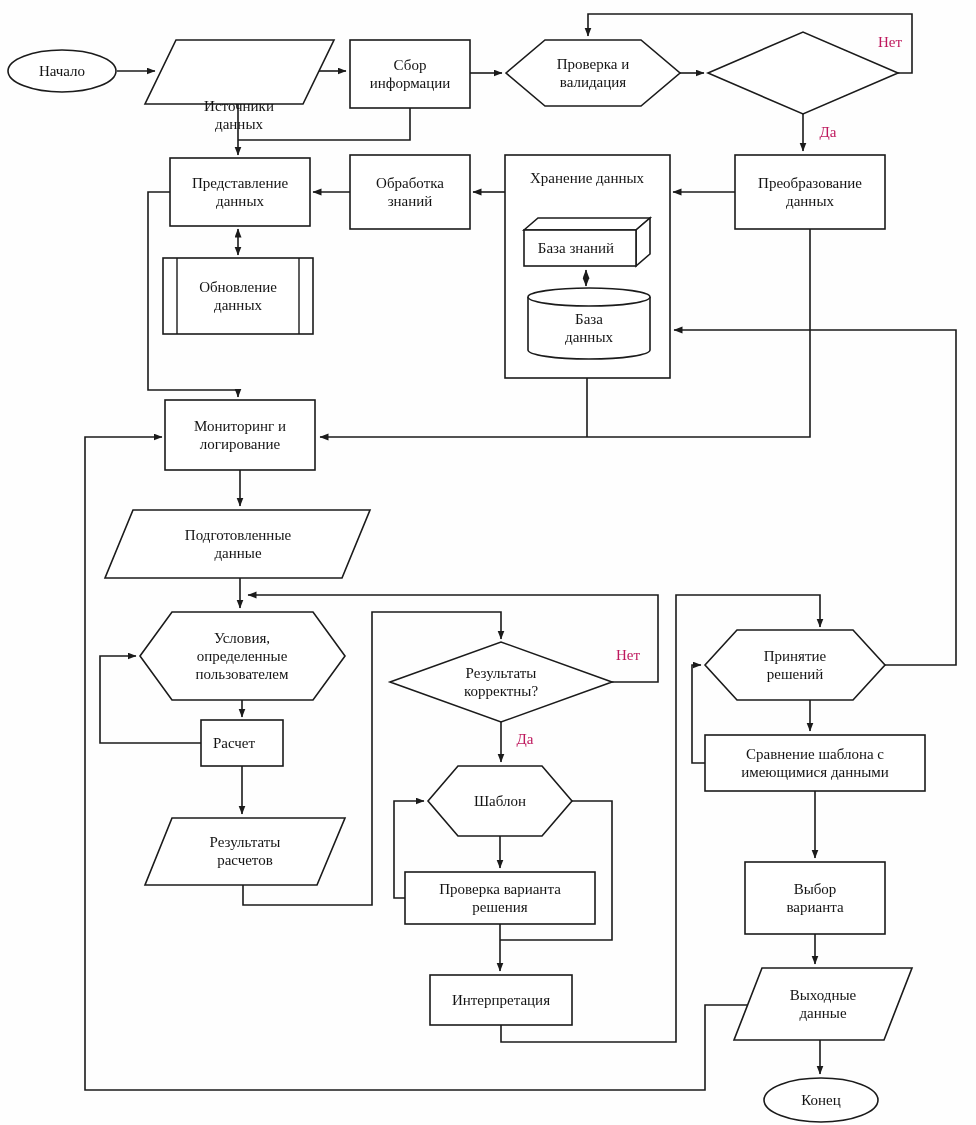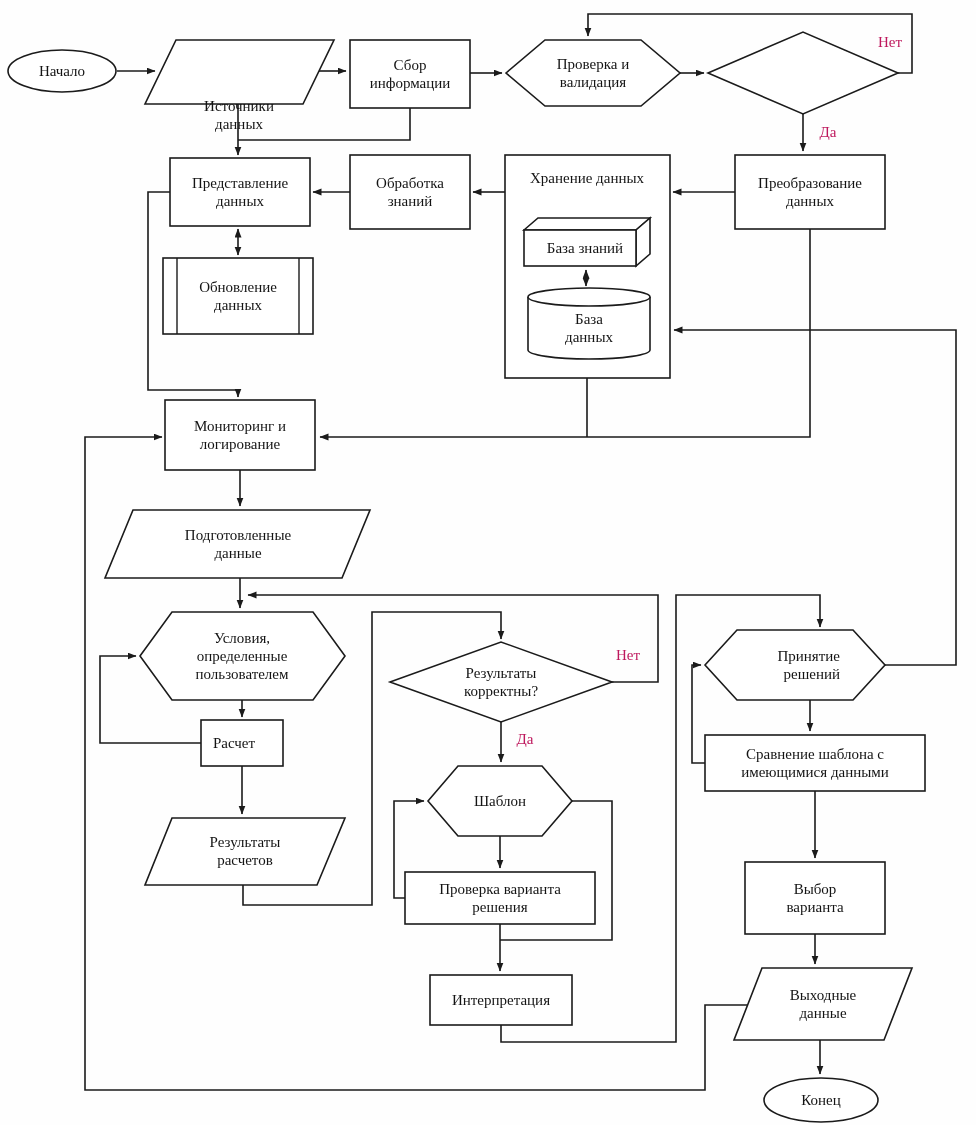--- a/index.html
+++ b/index.html
@@ -110,35 +110,35 @@
       <ellipse class="shape" cx="821" cy="1100" rx="57" ry="22"></ellipse>
     </g>
   </svg>
 
   <div class="lbl" style="left:12px;top:51px;width:100px;height:40px;">Начало</div>
   <div class="lbl" style="left:194px;top:42px;width:90px;height:60px;margin-top:43px;">Источники данных</div>
   <div class="lbl" style="left:362px;top:44px;width:96px;height:60px;">Сбор информации</div>
   <div class="lbl" style="left:543px;top:43px;width:100px;height:60px;">Проверка и валидация</div>
   <div class="lbl" style="left:745px;top:162px;width:130px;height:60px;">Преобразование данных</div>
   <div class="lbl" style="left:512px;top:163px;width:150px;height:30px;">Хранение данных</div>
-  <div class="lbl" style="left:525px;top:233px;width:102px;height:30px;margin-left:9px;">База знаний</div>
+  <div class="lbl" style="left:525px;top:233px;width:102px;height:30px;">База знаний</div>
   <div class="lbl" style="left:554px;top:301px;width:70px;height:54px;">База данных</div>
   <div class="lbl" style="left:362px;top:162px;width:96px;height:60px;">Обработка знаний</div>
   <div class="lbl" style="left:180px;top:162px;width:120px;height:60px;">Представление данных</div>
   <div class="lbl" style="left:188px;top:269px;width:100px;height:54px;">Обновление данных</div>
   <div class="lbl" style="left:180px;top:408px;width:120px;height:54px;">Мониторинг и логирование</div>
   <div class="lbl" style="left:173px;top:517px;width:130px;height:54px;">Подготовленные данные</div>
   <div class="lbl" style="left:182px;top:618px;width:120px;height:76px;">Условия, определенные пользователем</div>
   <div class="lbl" style="left:202px;top:728px;width:64px;height:30px;">Расчет</div>
   <div class="lbl" style="left:195px;top:824px;width:100px;height:54px;">Результаты расчетов</div>
   <div class="lbl" style="left:446px;top:655px;width:110px;height:54px;">Результаты корректны?</div>
   <div class="lbl" style="left:460px;top:786px;width:80px;height:30px;">Шаблон</div>
   <div class="lbl" style="left:420px;top:871px;width:160px;height:54px;">Проверка варианта решения</div>
   <div class="lbl" style="left:436px;top:985px;width:130px;height:30px;">Интерпретация</div>
-  <div class="lbl" style="left:750px;top:638px;width:90px;height:54px;text-align:right;">Принятие решений</div>
+  <div class="lbl" style="left:750px;top:638px;width:90px;height:54px;">Принятие решений</div>
   <div class="lbl" style="left:715px;top:736px;width:200px;height:54px;">Сравнение шаблона с имеющимися данными</div>
   <div class="lbl" style="left:775px;top:871px;width:80px;height:54px;">Выбор варианта</div>
   <div class="lbl" style="left:778px;top:977px;width:90px;height:54px;">Выходные данные</div>
   <div class="lbl" style="left:781px;top:1085px;width:80px;height:30px;">Конец</div>
 
   <div class="elbl" style="left:872px;top:32px;width:36px;height:20px;">Нет</div>
   <div class="elbl" style="left:812px;top:122px;width:32px;height:20px;">Да</div>
   <div class="elbl" style="left:608px;top:645px;width:40px;height:20px;">Нет</div>
   <div class="elbl" style="left:509px;top:729px;width:32px;height:20px;">Да</div>
 

